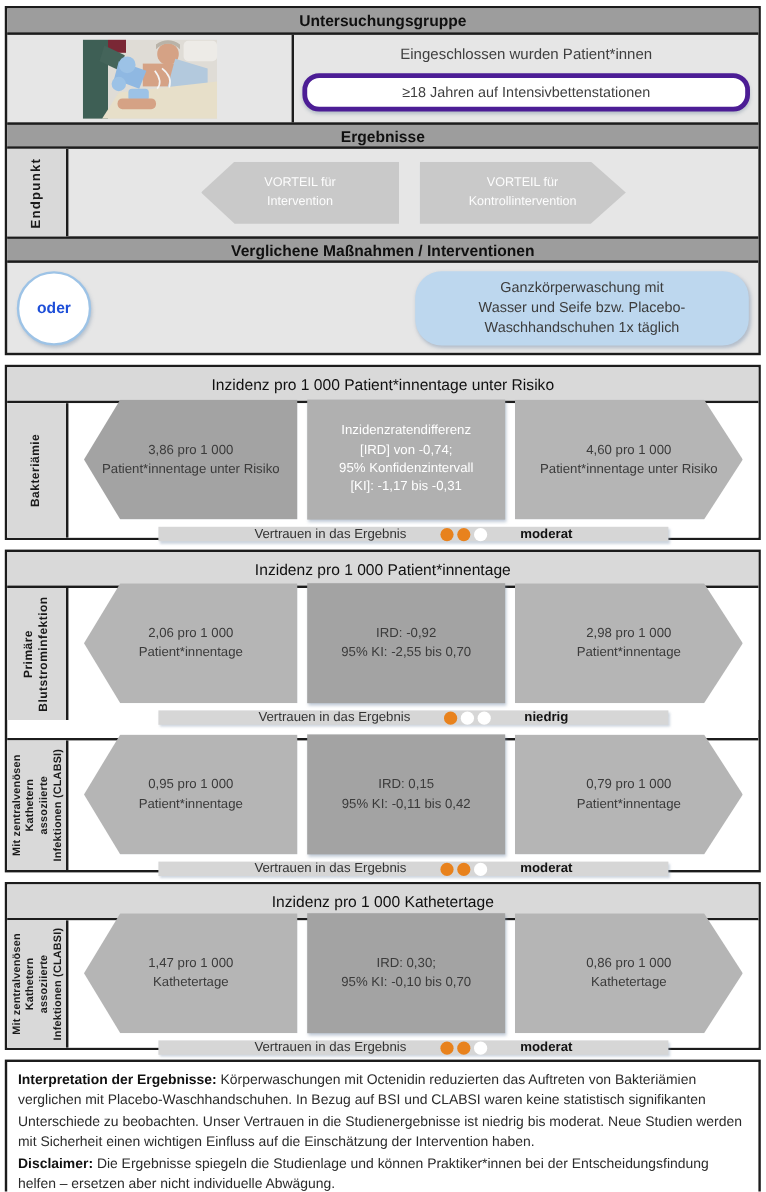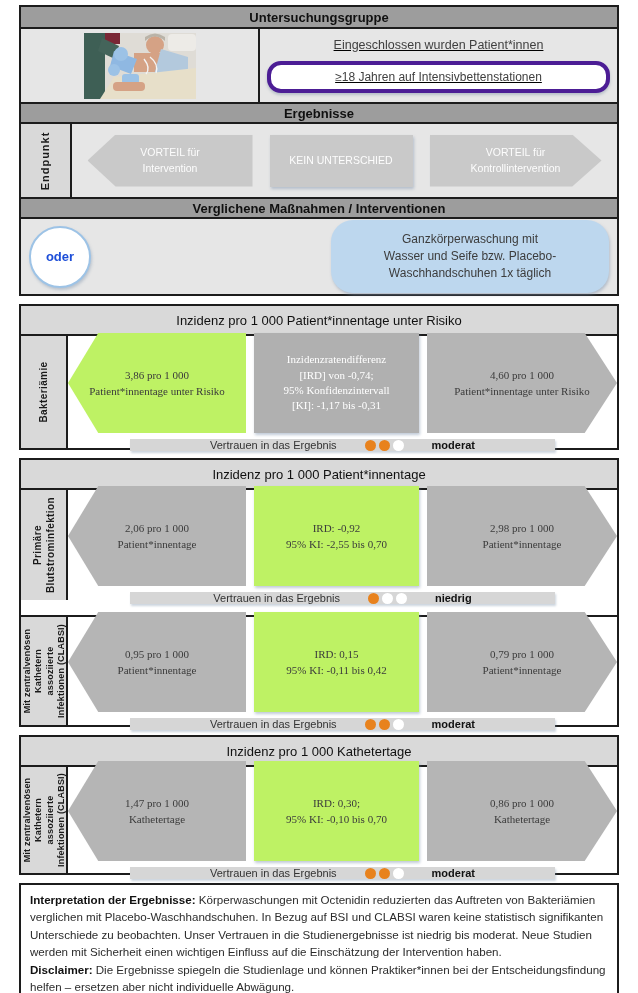--- a/index.html
+++ b/index.html
@@ -1,33 +1,33 @@
 <!DOCTYPE html>
 <html><head>
 <meta charset="utf-8">
 <style>
   * { margin:0; padding:0; box-sizing:border-box; }
   html,body { width:638px; height:993px; background:#fff; font-family:"Liberation Sans", sans-serif; }
-  .page { width:638px; height:993px; padding:5px 19px 4px; display:flex; flex-direction:column; gap:8px; }
+  .page { width:638px; height:993px; padding:5px 4px 4px; display:flex; flex-direction:column; gap:8px; }
 
   .block { border:2px solid #1c1c1c; background:#e6e6e6; }
   .block.white { background:#fff; }
 
   .hdr-dark { background:#9d9d9d; text-align:center; font-weight:bold; font-size:13px; color:#101010;
               height:22px; display:flex; align-items:center; justify-content:center;
               border-top:2px solid #1c1c1c; border-bottom:2px solid #1c1c1c; }
   .hdr-dark:first-child { border-top:none; }
   .hdr-light { background:#d9d9d9; text-align:center; font-weight:normal; font-size:13px; color:#101010;
                height:30px; display:flex; align-items:center; justify-content:center;
                border-bottom:2px solid #1c1c1c; }
 
   
   .row-flex { display:flex; }
   .photo-cell { width:239px; border-right:2px solid #1c1c1c; display:flex; align-items:center; justify-content:center; }
-  .incl-cell { flex:1; display:flex; flex-direction:column; align-items:center; justify-content:center; gap:9px; padding:0 7px;text-decoration:underline; }
+  .incl-cell { flex:1; display:flex; flex-direction:column; align-items:center; justify-content:center; gap:9px; padding:0 7px; }
   .incl-text { font-size:12.5px; color:#3f3f3f; }
   .pill-white { align-self:stretch; background:#fff; border:4px solid #4c1d95; border-radius:14px;
                 text-align:center; padding:5px 4px; font-size:12px; color:#3f3f3f;
                 box-shadow:0 2px 3px rgba(120,140,160,.45); }
 
   .legend-cell { flex:1; display:flex; align-items:center; justify-content:center; gap:17px; }
   .vcell { width:51px; background:#d9d9d9; border-right:2px solid #1c1c1c; position:relative; }
   .vlabel { position:absolute; left:50%; top:50%; width:230px;
             transform:translate(-50%,-50%) rotate(-90deg);
             text-align:center; font-weight:bold; color:#1a1a1a; white-space:pre-line;
@@ -35,41 +35,41 @@
   .vlabel.lg { font-size:11px; letter-spacing:1px; }
   .vlabel.sm { font-size:9px; letter-spacing:.2px; }
 
   .shape { display:flex; align-items:center; justify-content:center; text-align:center;
            white-space:pre-line; filter:drop-shadow(1px 2px 1.5px rgba(130,150,175,.5)); }
   .arrow-left  { clip-path:polygon(0 50%,17% 0,100% 0,100% 100%,17% 100%); }
   .arrow-right { clip-path:polygon(0 0,83% 0,100% 50%,83% 100%,0 100%); }
   .c-legend { background:#c9c9c9; color:#fdfdfd; font-size:10.5px; line-height:1.45; }
   .c-gray   { background:#b5b5b5; color:#3b3b3b; font-size:11px; line-height:1.5; }
   .c-graydk { background:#b0b0b0; color:#ffffff; font-size:11px; line-height:1.4; }
-  .c-green  { background:#bef264; color:#3b3b3b; font-size:11px; line-height:1.5; }
+  .c-green  { background:#a3a3a3; color:#3b3b3b; font-size:11px; line-height:1.5; }
 
   .iv-row { height:75px; display:flex; align-items:center; justify-content:space-between; padding:0 8px; }
   .pill-orange { width:252px; height:58px; background:#f8cbad; border-radius:22px;
                  display:flex; align-items:center; justify-content:center; text-align:center;
                  font-size:12px; color:#3c3c3c; white-space:pre-line; line-height:1.45;
                  box-shadow:1px 2px 3px rgba(130,150,175,.5); }
-  .pill-blue { width:278px; height:73px; background:#bdd7ee; border-radius:22px;
+  .pill-blue { width:278px; height:62px; background:#bdd7ee; border-radius:22px;
                display:flex; align-items:center; justify-content:center; text-align:center;
                font-size:12px; color:#3c3c3c; white-space:pre-line; line-height:1.4;
                box-shadow:1px 2px 3px rgba(130,150,175,.5); }
   .oder-circle { width:62px; height:62px; border-radius:50%; background:#fff; border:2px solid #9dc3e6;
                  display:flex; align-items:center; justify-content:center; font-weight:bold; font-size:13px; color:#1d4ed8;
                  box-shadow:1px 2px 3px rgba(130,150,175,.45); }
 
   
   .orow { display:flex; background:#fff; }
   .orow + .orow { border-top:2px solid #1c1c1c;margin-top:15px; }
   .ocontent { flex:1; display:flex; flex-direction:column; align-items:center; justify-content:center; gap:6px; padding:5px 0; }
   .shapes { display:flex; align-items:center; justify-content:center; gap:8px; }
-  .h78 { height:100px;font-family:Liberation Serif, serif; } .w178 { width:178px; } .w165 { width:165px; } .w190 { width:190px; }
+  .h78 { height:100px; } .w178 { width:178px; } .w165 { width:165px; } .w190 { width:190px; }
   .h52 { height:52px; } .w165s { width:165px; } .w143 { width:143px; } .w172 { width:172px; }
 
   .conf-bar { width:425px; height:19px; background:#d6d6d6; display:flex; align-items:center; justify-content:center;
               gap:28px; font-size:11px; color:#333; box-shadow:1px 2px 2px rgba(130,150,175,.4); }
   .dots { display:flex; gap:3px; }
   .dot { width:11px; height:11px; border-radius:50%; background:#fff; }
   .dot.filled { background:#e8821d; }
   .conf-rating { font-weight:bold; color:#111; }
 
   
@@ -115,21 +115,20 @@
 
     <div class="hdr-dark">Ergebnisse</div>
 
     <div class="row-flex" style="height:73px;">
       <div class="vcell">
         <div class="vlabel lg">Endpunkt</div>
       </div>
       <div class="legend-cell">
         <div class="shape arrow-left c-legend h52 w165s">VORTEIL für
 Intervention</div>
-        <div class="shape c-legend h52 w143">KEIN UNTERSCHIED</div>
         <div class="shape arrow-right c-legend h52 w172">VORTEIL für
 Kontrollintervention</div>
       </div>
     </div>
 
     <div class="hdr-dark">Verglichene Maßnahmen / Interventionen</div>
 
     <div class="iv-row">
       <div class="oder-circle">oder</div>
       <div class="pill-blue">Ganzkörperwaschung mit

